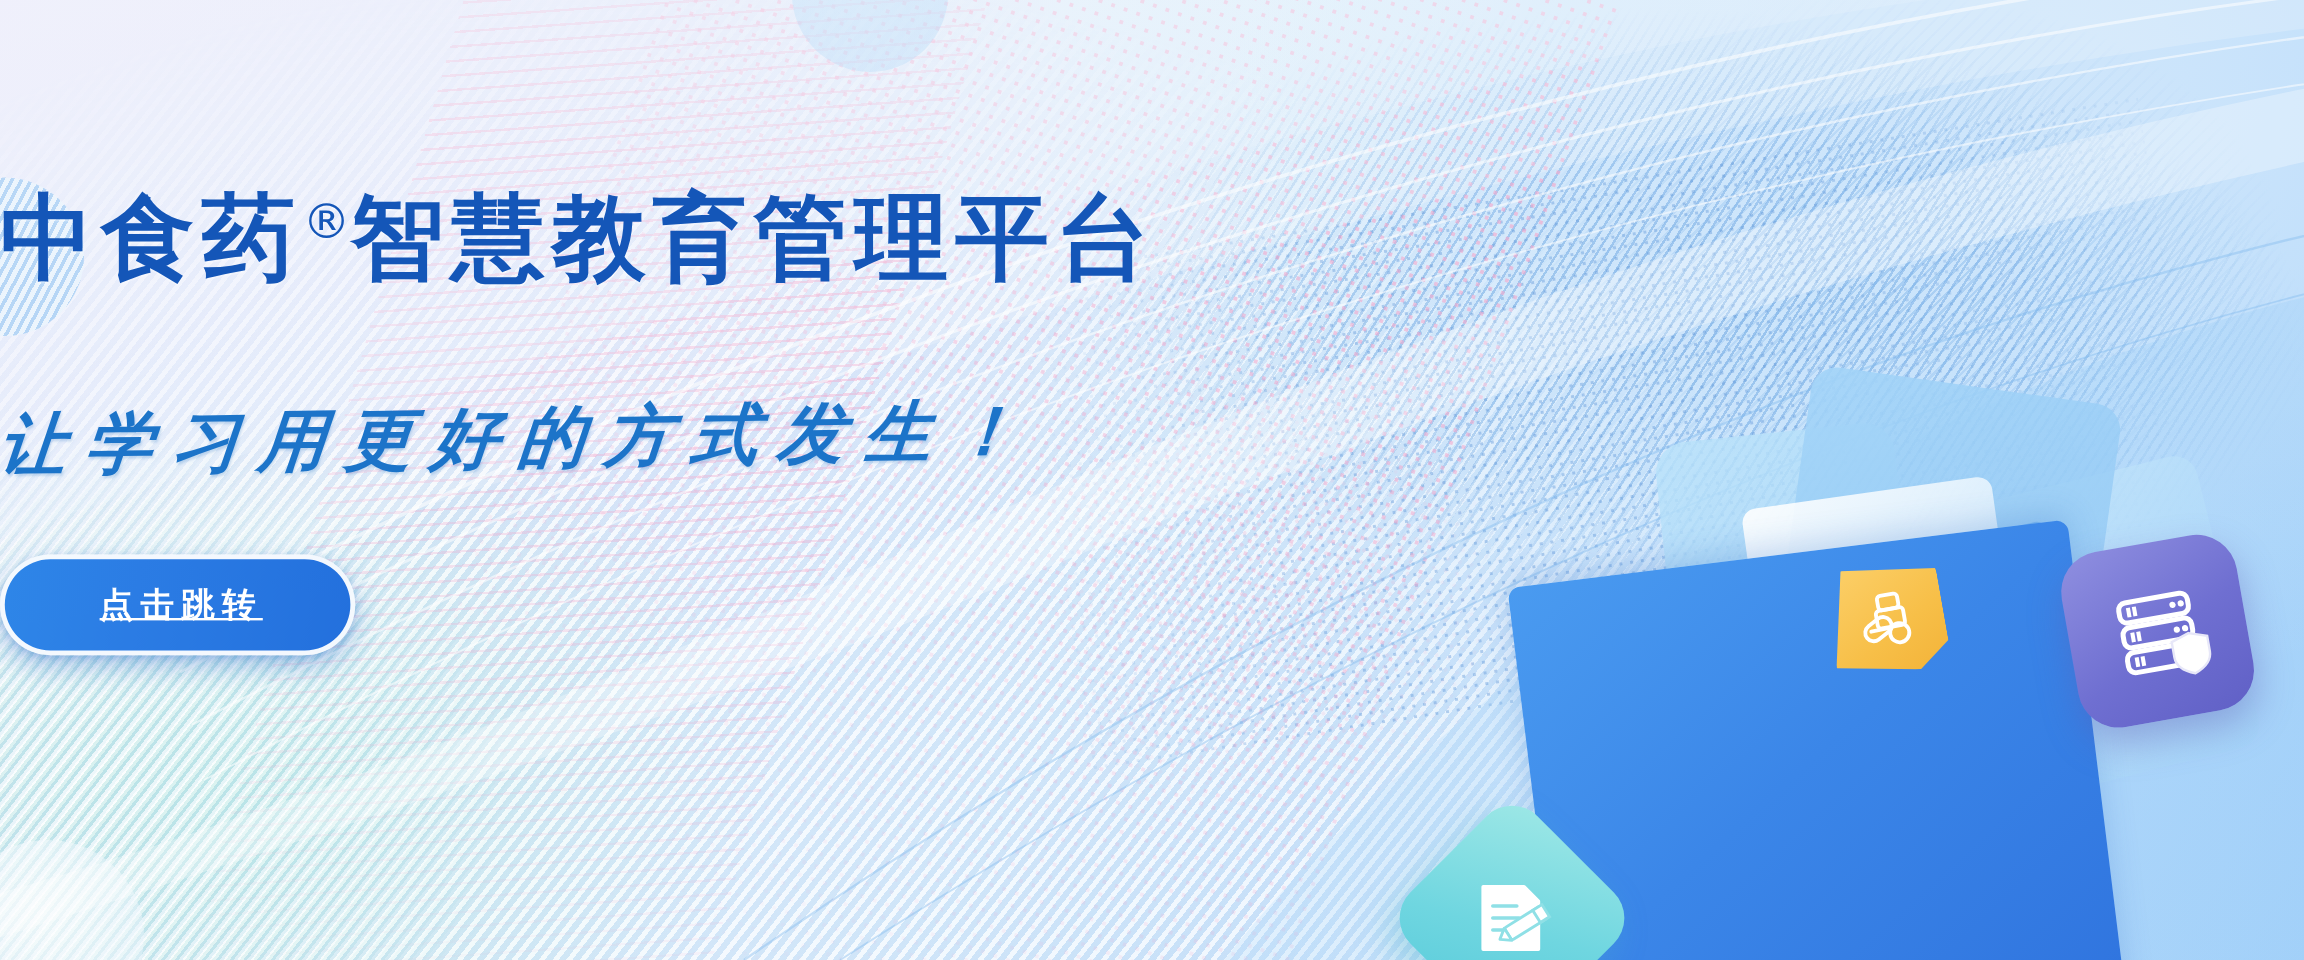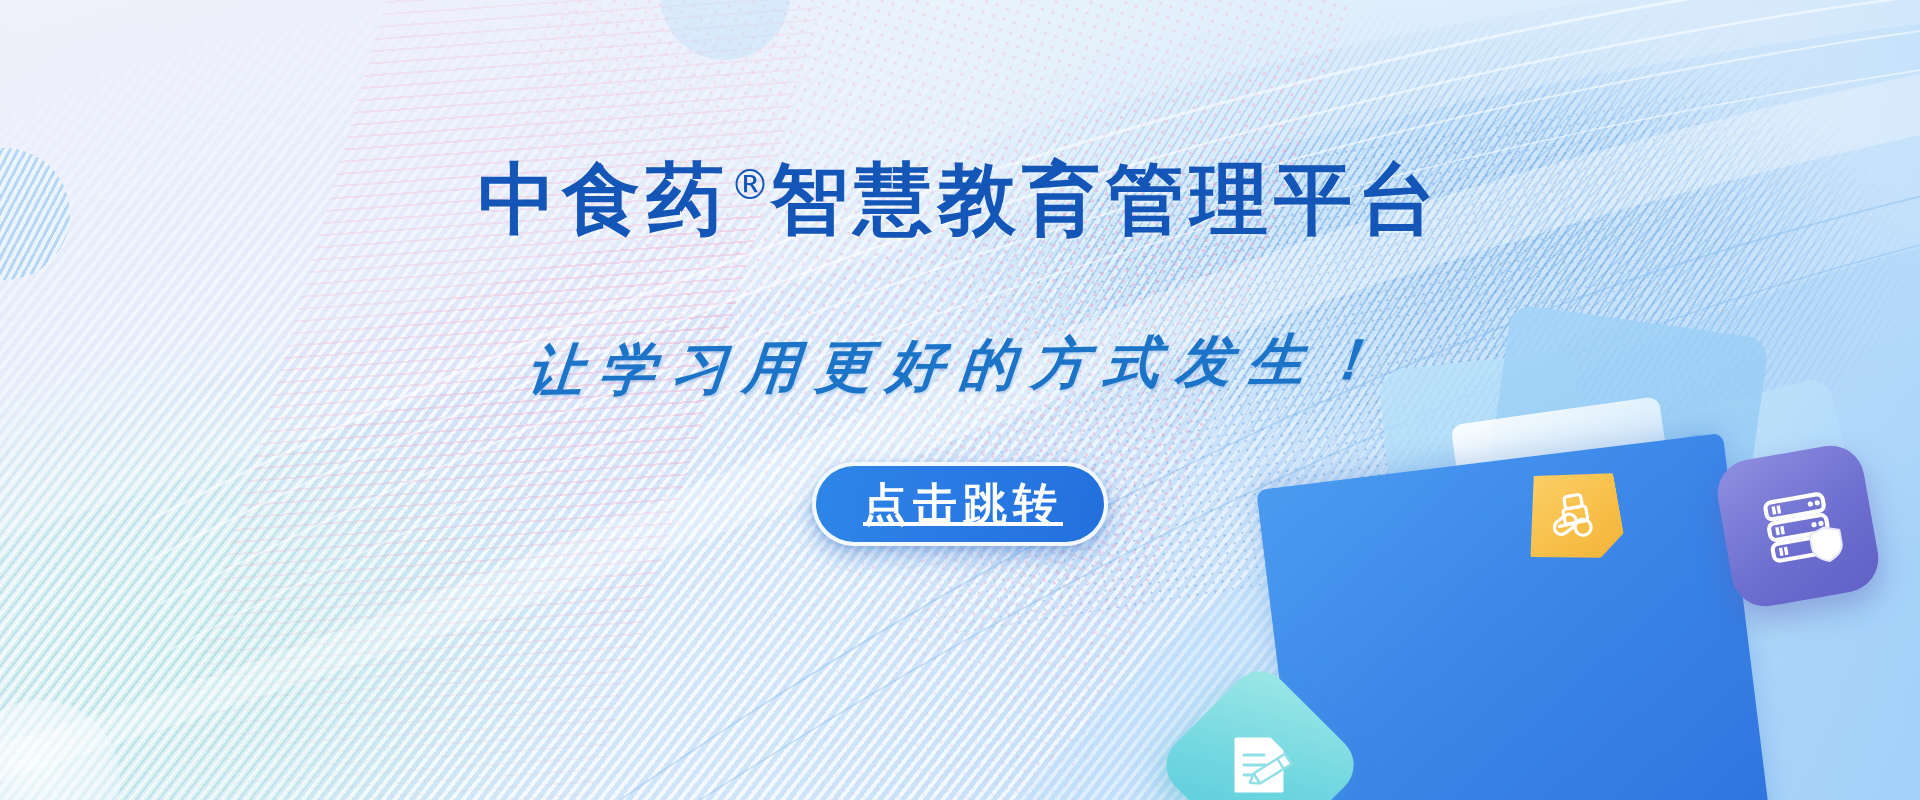--- a/index.html
+++ b/index.html
@@ -150,21 +150,21 @@
   }
   .circle-bl{
     left:-40px;top:700px;width:160px;height:160px;border-radius:50%;
     background:radial-gradient(circle at 45% 40%, rgba(255,255,255,.95), rgba(226,240,252,.5));
     opacity:.7;
   }
 
   
   .content{
     position:absolute;left:0;top:0;width:1920px;height:800px;
-    display:flex;flex-direction:column;align-items:center;
+    display:flex;flex-direction:column;align-items:flex-start;
   }
 
   .title{
     margin-top:160px;
     font-size:78px;
     font-weight:700;
     letter-spacing:6px;
     color:#1456b8;
     line-height:1;
     white-space:nowrap;
@@ -193,21 +193,21 @@
 
   .cta-wrap{margin-top:58px;}
   .cta{
     position:relative;
     display:inline-flex;align-items:center;justify-content:center;
     width:296px;height:84px;
     border-radius:42px;
     border:4px solid rgba(255,255,255,.95);
     background:linear-gradient(100deg,#2e86e8 0%,#2b7ce4 38%,#2370dd 100%);
     color:#ffffff;
-    font-size:44px;font-weight:700;letter-spacing:6px;
+    font-size:28px;font-weight:700;letter-spacing:6px;
     font-family:"DejaVu Sans","Liberation Sans",sans-serif;
     box-shadow:0 10px 22px rgba(42,110,200,.35), 0 2px 6px rgba(42,110,200,.25);
     cursor:pointer;
     box-sizing:border-box;
   }
   .cta span{padding-left:6px;}
 
   
   .art{position:absolute;right:0;bottom:0;width:740px;height:560px;}
 

